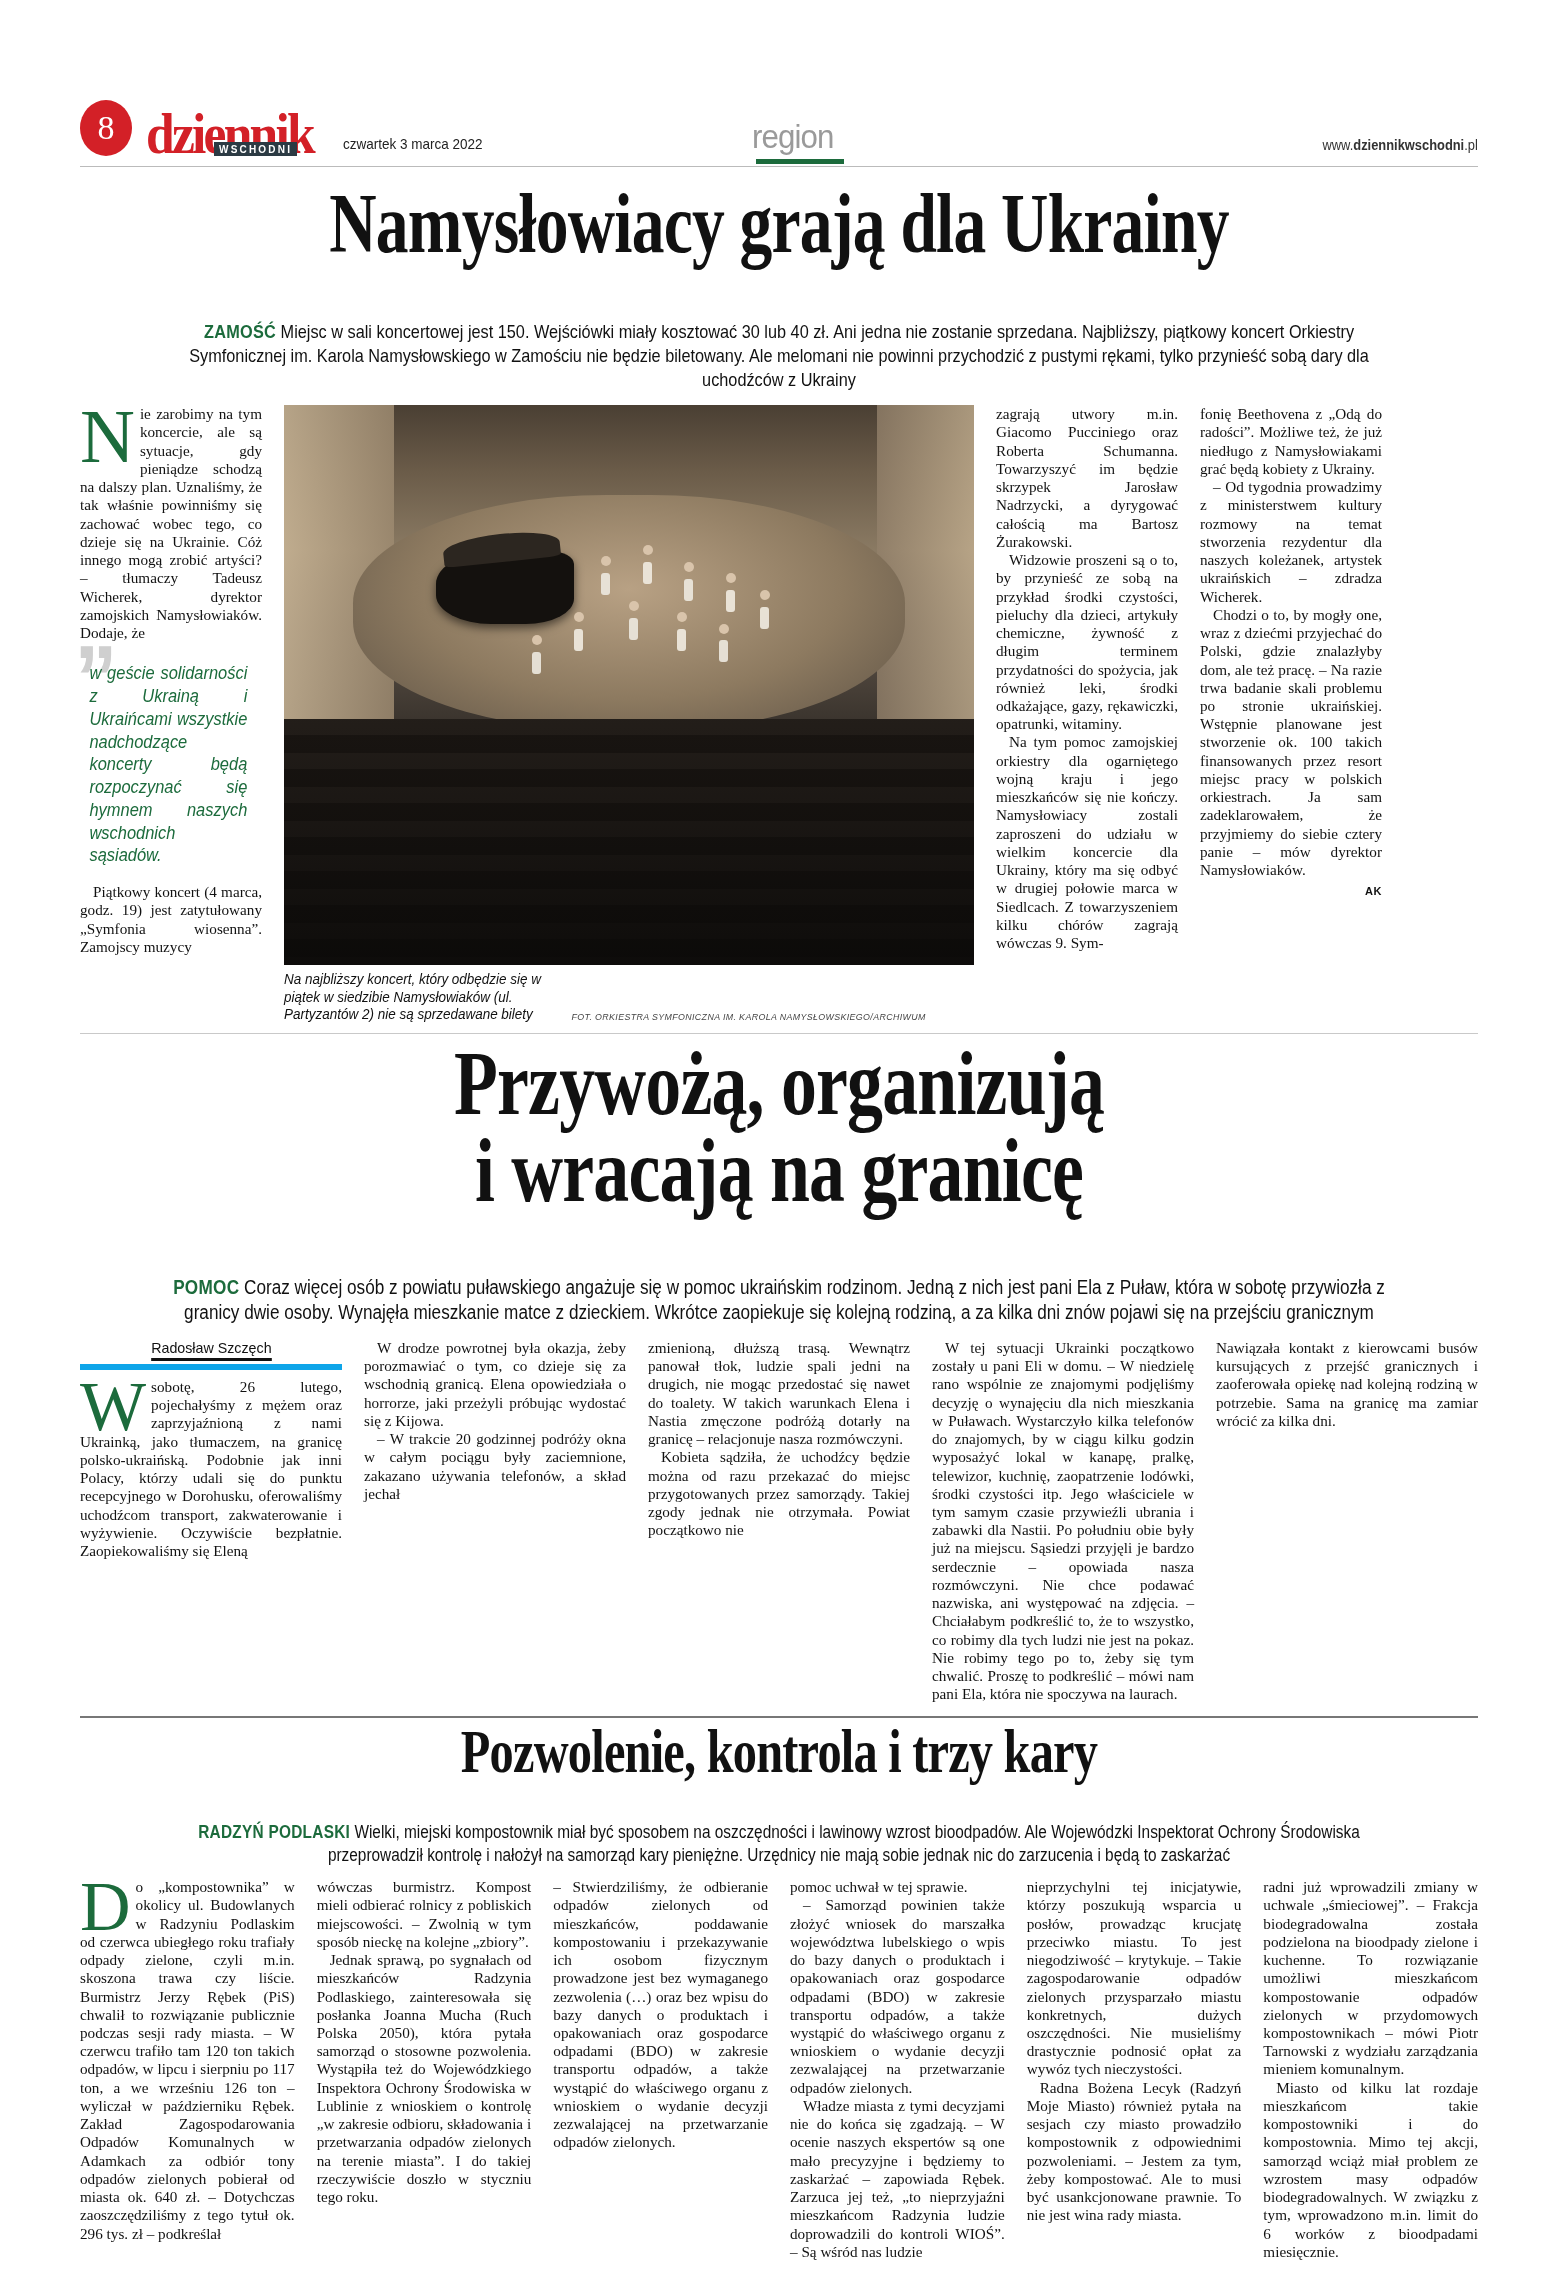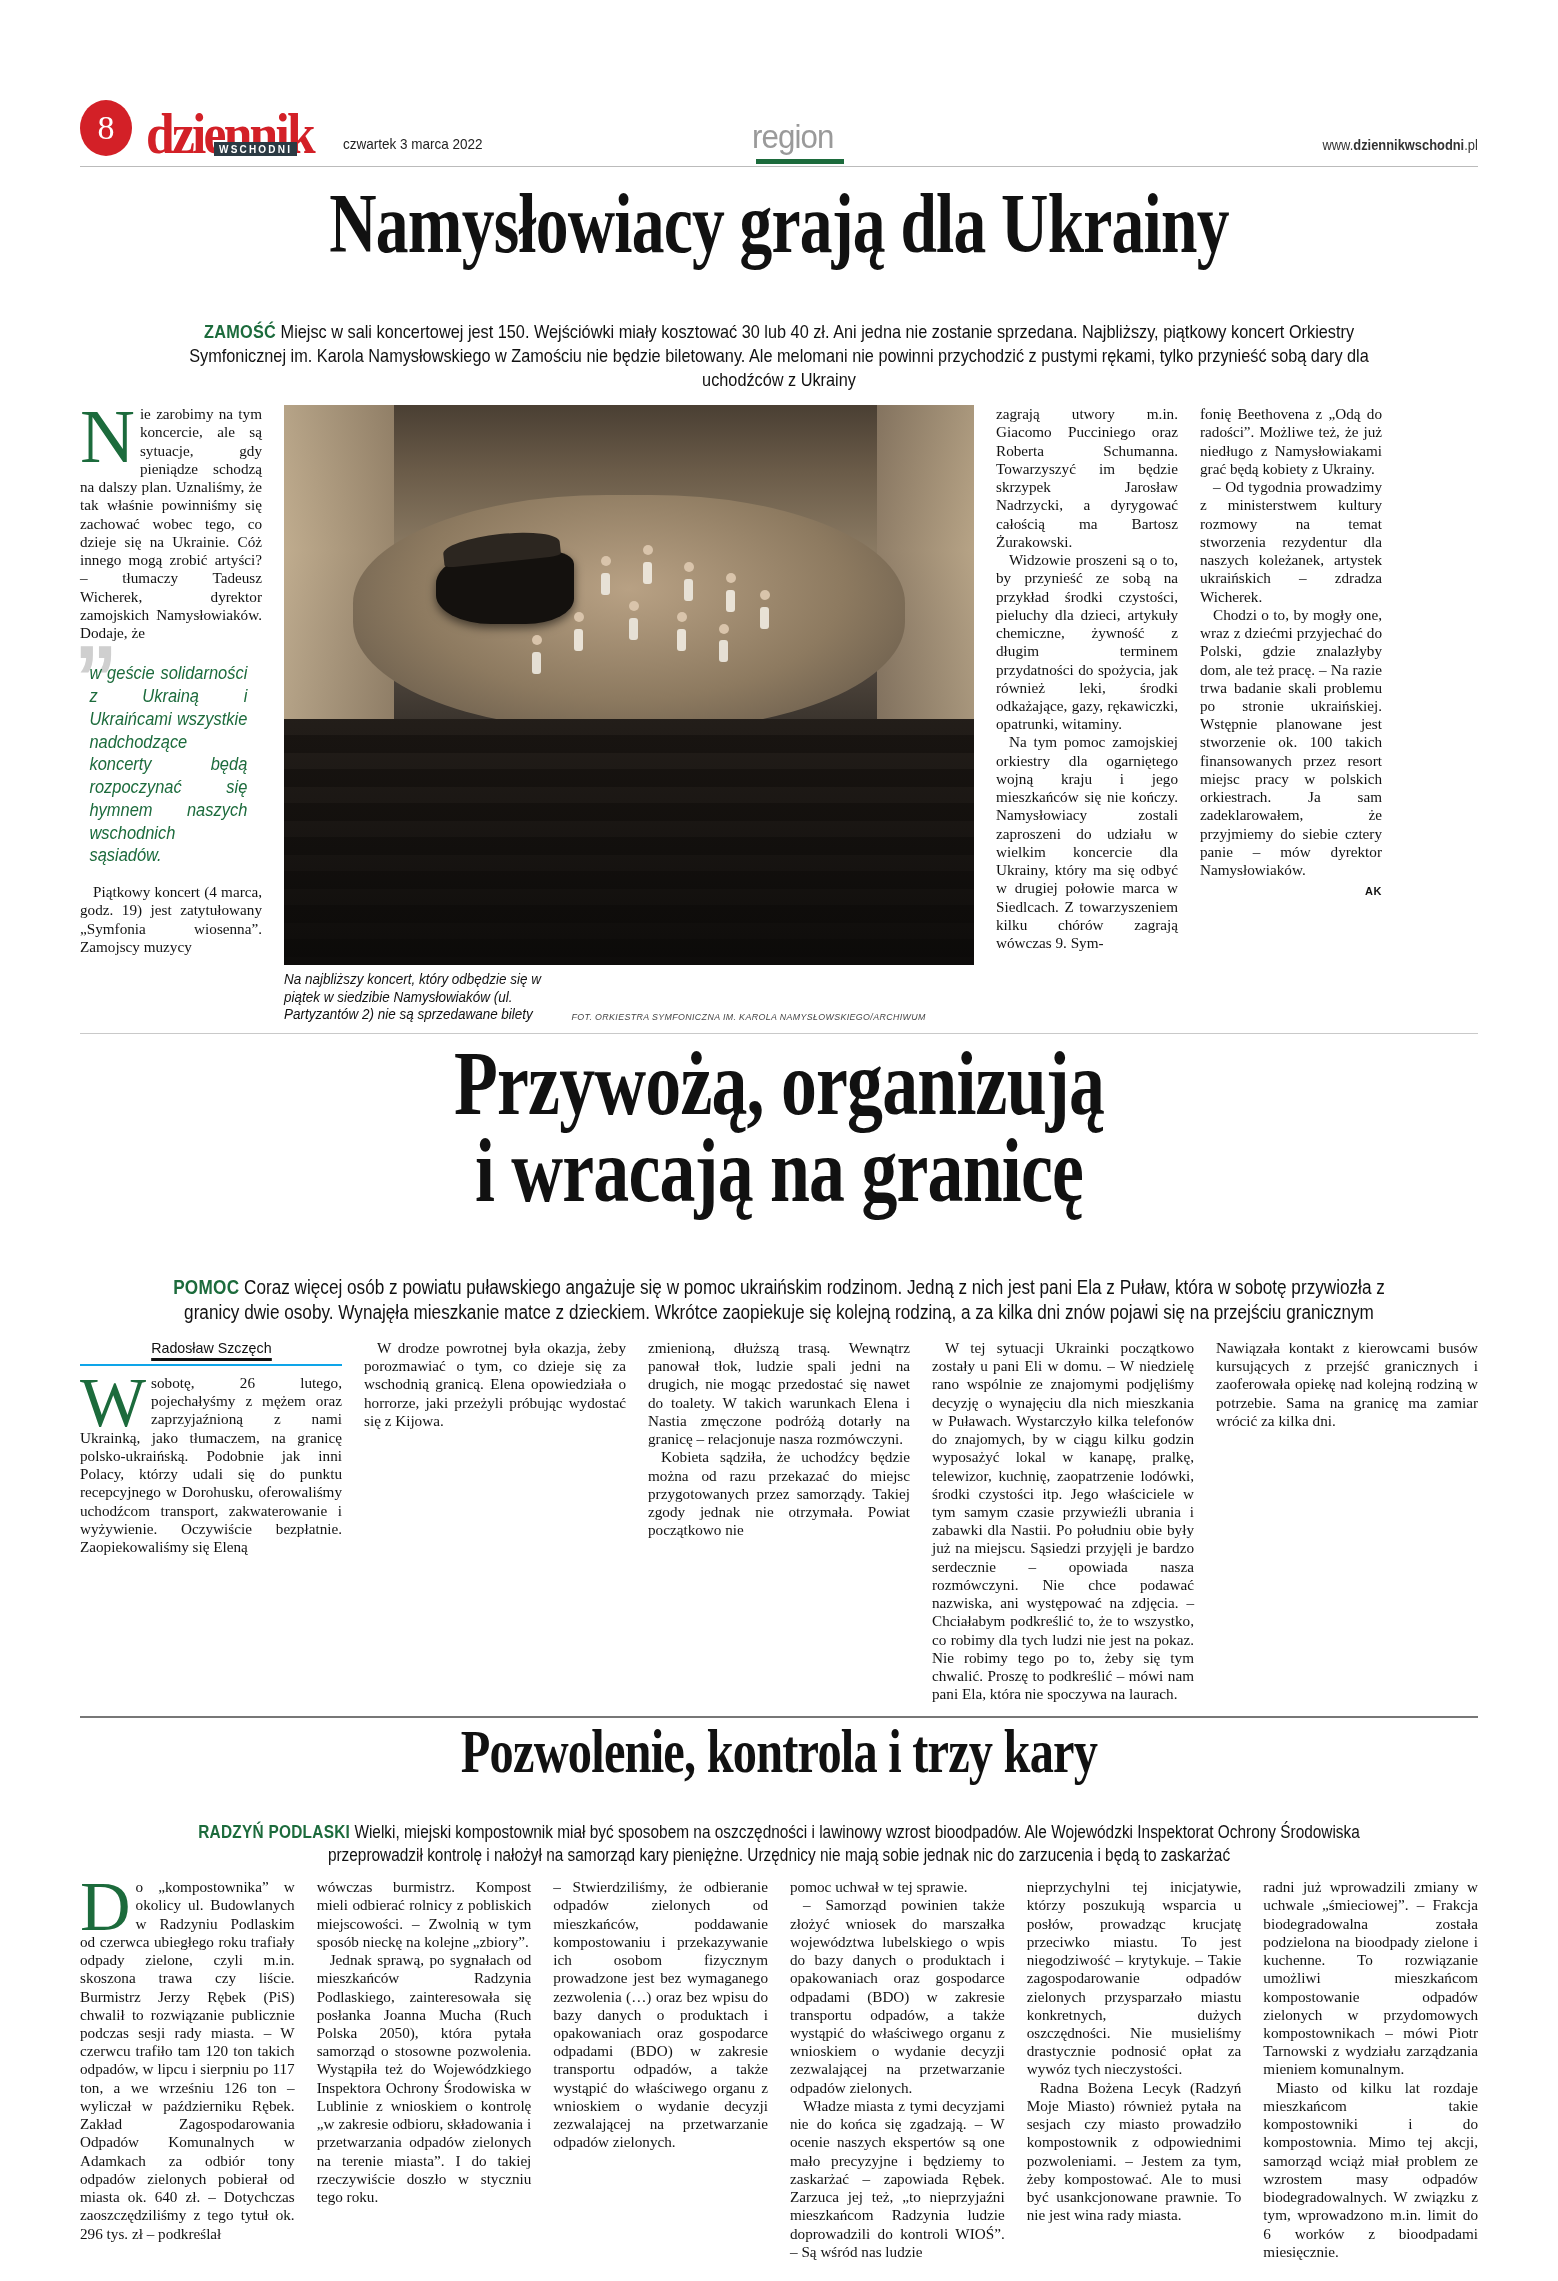--- a/index.html
+++ b/index.html
@@ -64,21 +64,21 @@
   .caption-text{flex:1 1 auto;}
   .credit{font-family:"Liberation Sans",sans-serif;font-size:9.5px;letter-spacing:0.4px;color:#444;white-space:nowrap;
     flex:0 0 auto;padding-bottom:1px;}
 
   .rule-thin{height:1px;background:#c9c9c9;margin:10px 0 0 0;}
   .rule-thick{height:2px;background:#777;margin:12px 0 0 0;}
   .sig{font-family:"Liberation Sans",sans-serif;font-size:11px;font-weight:bold;text-align:right;letter-spacing:0.6px;
     margin-top:6px;}
   .byline{font-family:"Liberation Sans",sans-serif;font-size:15px;text-align:center;border-bottom:3px solid #111;
     display:inline-block;padding-bottom:1px;margin:0 0 3px 0;transform:scaleX(0.95);transform-origin:center bottom;}
-  .byline-wrap{text-align:center;border-bottom:2px solid #0ea5e9;margin-bottom:8px;}
+  .byline-wrap{text-align:center;border-bottom:6px solid #0ea5e9;margin-bottom:8px;}
 
   
   .stage{position:absolute;left:0;top:0;width:100%;height:100%;
     background:
       linear-gradient(180deg,#4a3f33 0%,#6b5c49 12%,#8a7a63 26%,#5d5247 40%,#2f2a25 62%,#191714 100%);}
   .stage .wallL{position:absolute;left:0;top:0;width:16%;height:62%;background:linear-gradient(90deg,#c9b596,#9d8a70);opacity:.85;}
   .stage .wallR{position:absolute;right:0;top:0;width:14%;height:58%;background:linear-gradient(270deg,#c2ae8f,#92806a);opacity:.8;}
   .stage .floor{position:absolute;left:10%;top:16%;width:80%;height:42%;
     background:radial-gradient(ellipse at 50% 40%,#b8a184 0%,#8d7a60 55%,#5c5144 100%);border-radius:46%;}
   .stage .piano{position:absolute;left:22%;top:26%;width:20%;height:13%;background:#14110e;border-radius:45% 18% 35% 40%;box-shadow:0 4px 10px rgba(0,0,0,.55);}
@@ -190,20 +190,21 @@
 
   <div class="cols" style="margin-top:14px;">
     <div class="col">
       <div class="byline-wrap">
         <span class="byline">Radosław Szczęch</span>
       </div>
       <p class="noind"><span class="dropcap dropcap-sm">W</span><span>sobotę, 26 lutego, pojechałyśmy z mężem oraz zaprzyjaźnioną z nami Ukrainką, jako tłumaczem, na granicę polsko-ukraińską. Podobnie jak inni Polacy, którzy udali się do punktu recepcyjnego w Dorohusku, oferowaliśmy uchodźcom transport, zakwaterowanie i wyżywienie. Oczywiście bezpłatnie. Zaopiekowaliśmy się Eleną</span></p>
     </div>
     <div class="col">
       <p>W drodze powrotnej była okazja, żeby porozmawiać o tym, co dzieje się za wschodnią granicą. Elena opowiedziała o horrorze, jaki przeżyli próbując wydostać się z Kijowa.</p>
+      <p>– W trakcie 20 godzinnej podróży okna w całym pociągu były zaciemnione, zakazano używania telefonów, a skład jechał</p>
     </div>
     <div class="col">
       <p class="noind">zmienioną, dłuższą trasą. Wewnątrz panował tłok, ludzie spali jedni na drugich, nie mogąc przedostać się nawet do toalety. W takich warunkach Elena i Nastia zmęczone podróżą dotarły na granicę – relacjonuje nasza rozmówczyni.</p>
       <p>Kobieta sądziła, że uchodźcy będzie można od razu przekazać do miejsc przygotowanych przez samorządy. Takiej zgody jednak nie otrzymała. Powiat początkowo nie</p>
     </div>
     <div class="col">
       <p>W tej sytuacji Ukrainki początkowo zostały u pani Eli w domu. – W niedzielę rano wspólnie ze znajomymi podjęliśmy decyzję o wynajęciu dla nich mieszkania w Puławach. Wystarczyło kilka telefonów do znajomych, by w ciągu kilku godzin wyposażyć lokal w kanapę, pralkę, telewizor, kuchnię, zaopatrzenie lodówki, środki czystości itp. Jego właściciele w tym samym czasie przywieźli ubrania i zabawki dla Nastii. Po południu obie były już na miejscu. Sąsiedzi przyjęli je bardzo serdecznie – opowiada nasza rozmówczyni. Nie chce podawać nazwiska, ani występować na zdjęcia. – Chciałabym podkreślić to, że to wszystko, co robimy dla tych ludzi nie jest na pokaz. Nie robimy tego po to, żeby się tym chwalić. Proszę to podkreślić – mówi nam pani Ela, która nie spoczywa na laurach.</p>
     </div>
     <div class="col">
       <p class="noind">Nawiązała kontakt z kierowcami busów kursujących z przejść granicznych i zaoferowała opiekę nad kolejną rodziną w potrzebie. Sama na granicę ma zamiar wrócić za kilka dni.</p>

